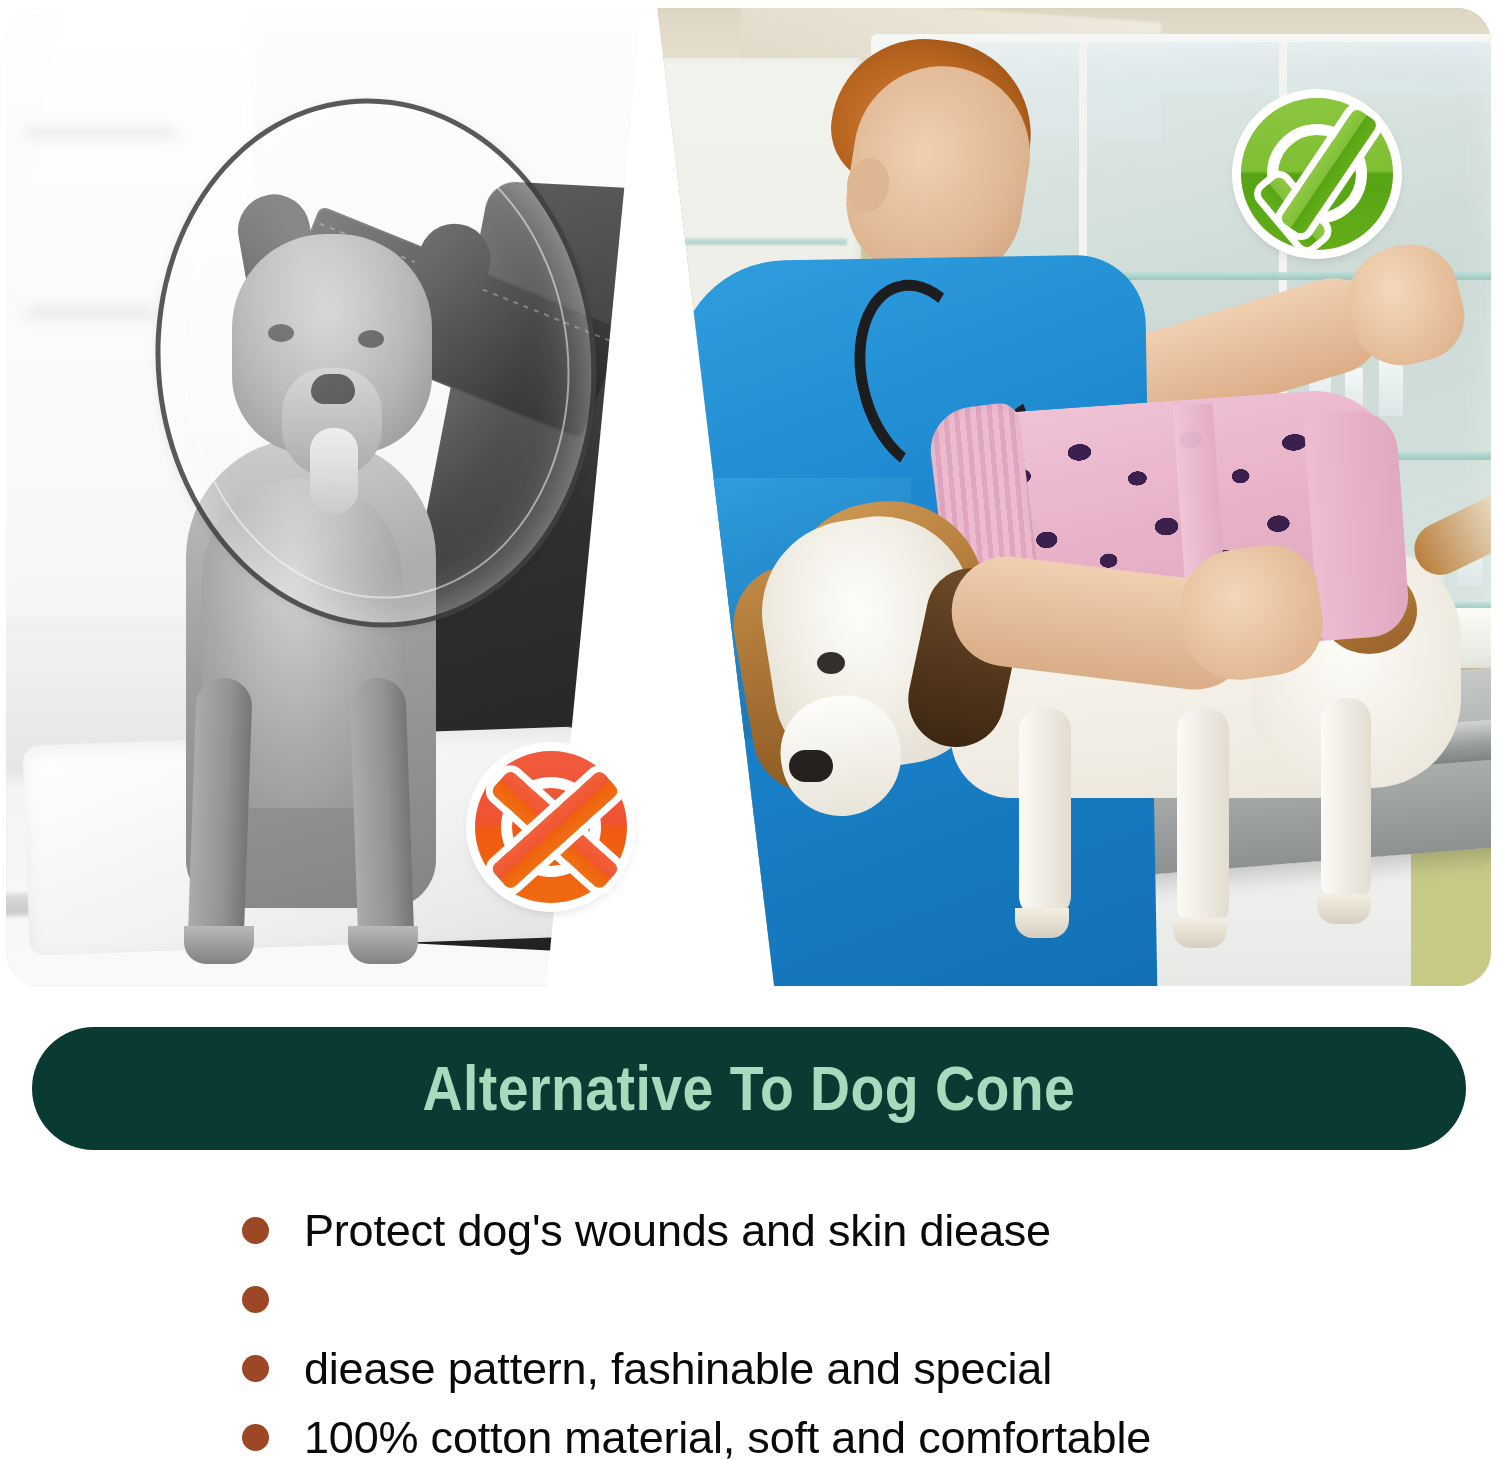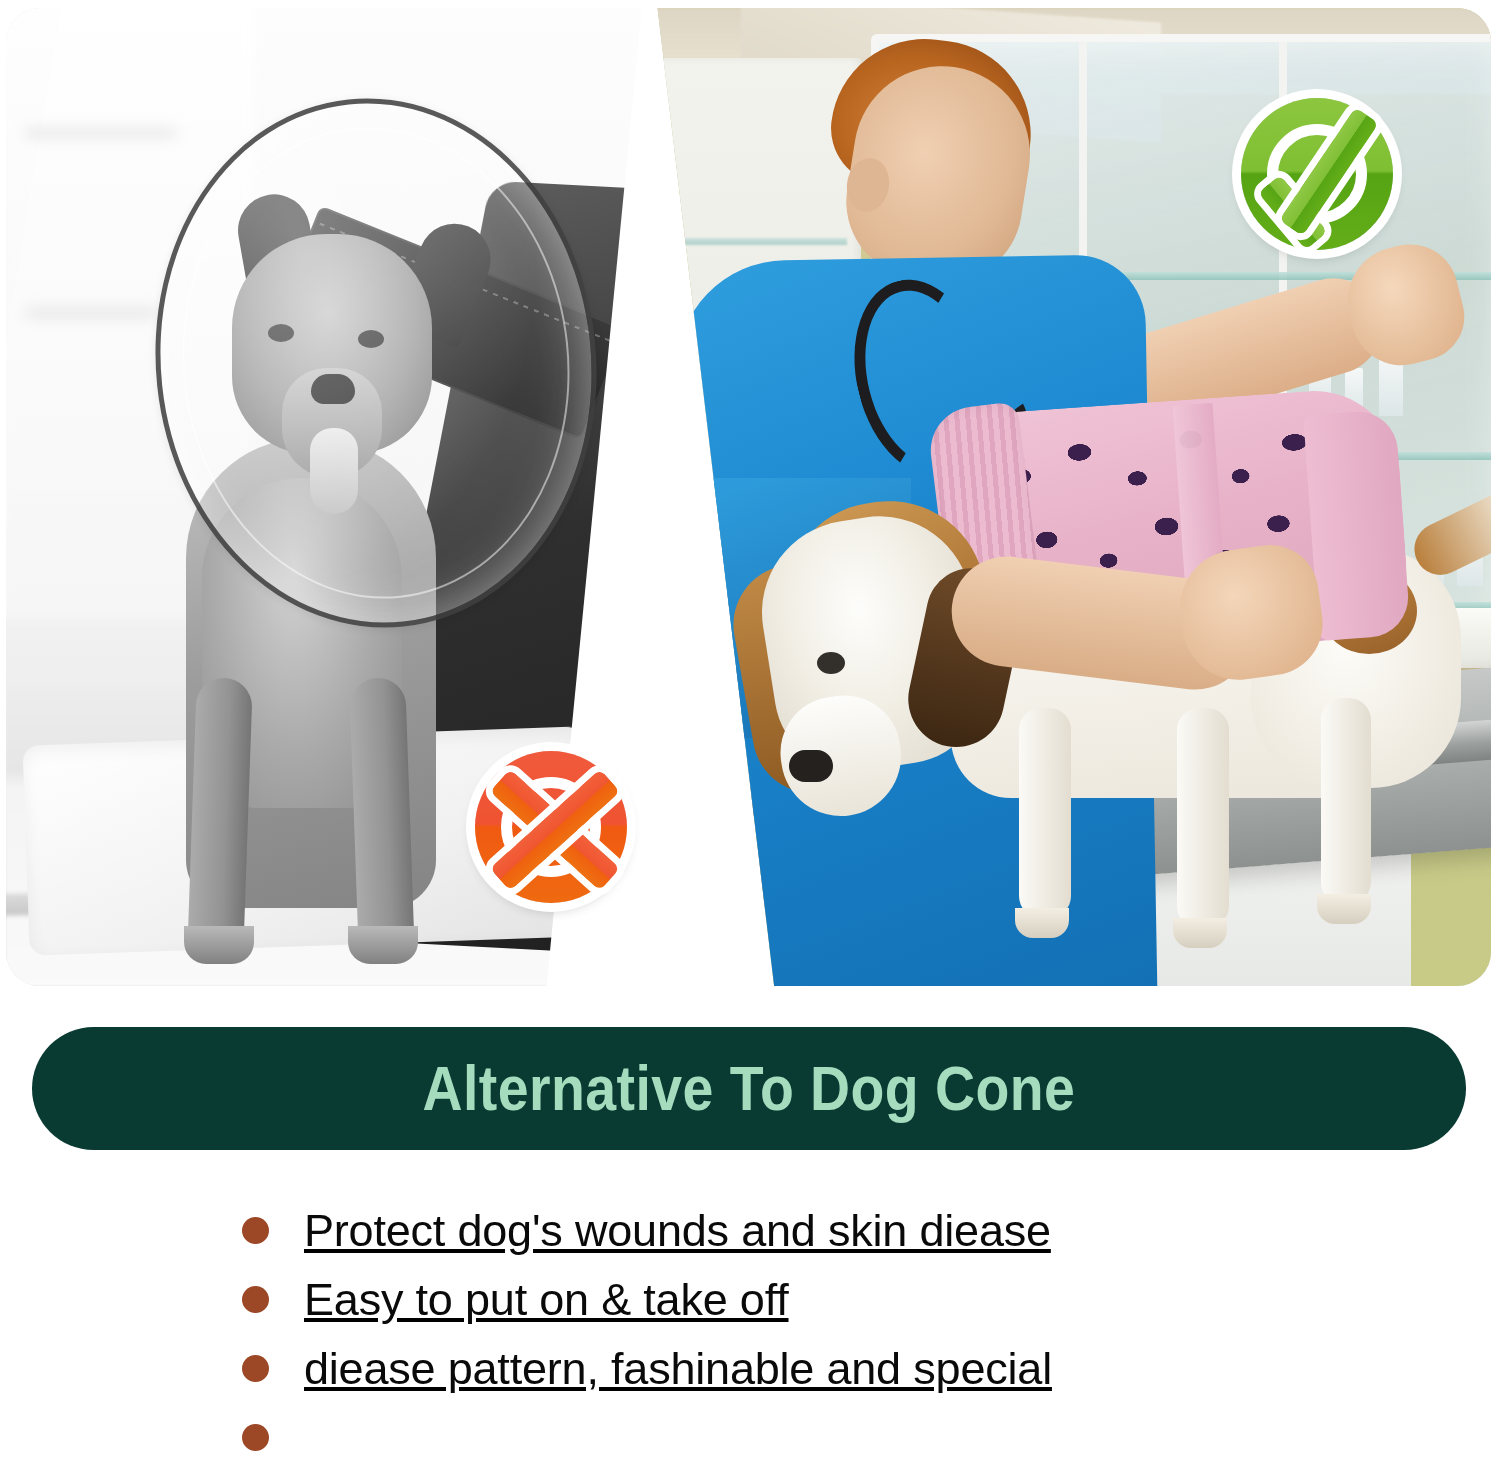--- a/index.html
+++ b/index.html
@@ -319,21 +319,21 @@
   .banner-title{
     color:#a5dcbe; font-size:63px; line-height:1;
     font-weight:700; letter-spacing:.5px;
     font-family:"Liberation Sans Narrow","Liberation Sans",sans-serif;
     transform:scaleX(.88); transform-origin:center;
     white-space:nowrap;
   }
 
   
   .features{ position:absolute; left:0; top:1196px; width:1497px; }
-  .feature{ display:flex; align-items:center; height:69px; padding-left:242px;text-decoration:underline; }
+  .feature{ display:flex; align-items:center; height:69px; padding-left:242px; }
   .dot{
     width:27px; height:27px; border-radius:50%; background:#9c4726; flex:0 0 auto;
     margin-right:35px;
   }
   .ftext{
     font-family:"Liberation Sans Narrow","Liberation Sans",sans-serif;
     font-size:45px; line-height:1; color:#0a0a0a; font-weight:400;
     letter-spacing:-.2px; white-space:nowrap;
   }
 </style>
@@ -464,22 +464,22 @@
   <div class="banner-title">Alternative To Dog Cone</div>
 </div>
 
 <div class="features">
   <div class="feature">
     <span class="dot"></span>
     <span class="ftext">Protect dog's wounds and skin diease</span>
   </div>
   <div class="feature">
     <span class="dot"></span>
-    <span class="ftext">Easy to put on &amp; take off</span>
   </div>
   <div class="feature">
     <span class="dot"></span>
     <span class="ftext">diease pattern, fashinable and special</span>
   </div>
   <div class="feature">
     <span class="dot"></span>
+    <span class="ftext">100% cotton material, soft and comfortable</span>
   </div>
 </div>
 
 </body></html>

